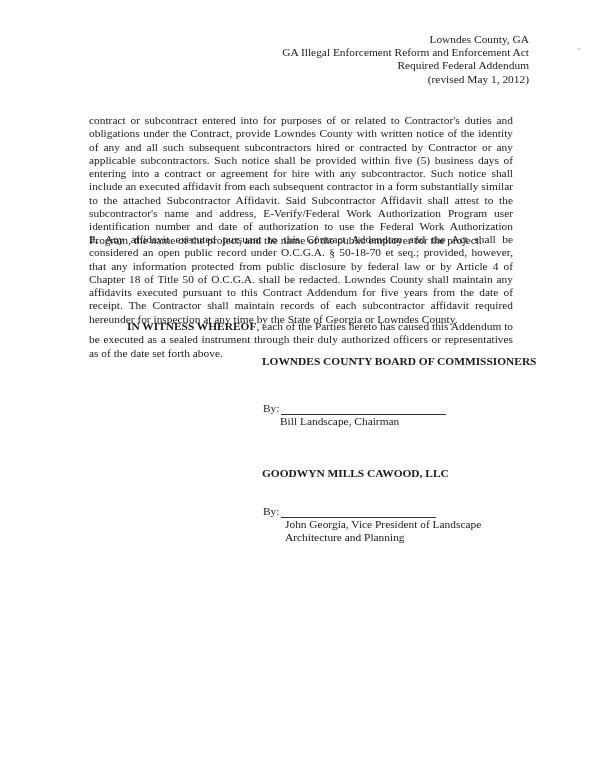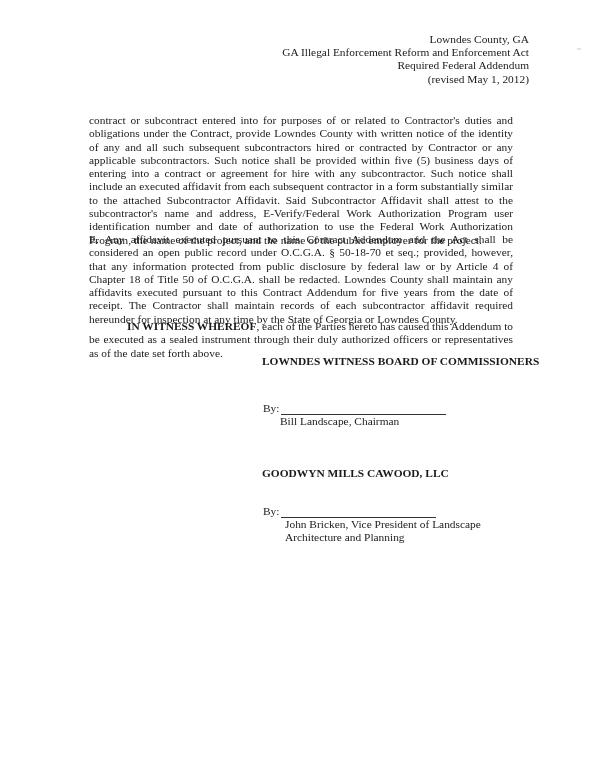--- a/index.html
+++ b/index.html
@@ -107,33 +107,33 @@
   </div>
 
   <div class="body-text" id="para2">
     <p>E.  Any affidavit executed pursuant to this Contract Addendum and the Act shall be considered an open public record under O.C.G.A. § 50-18-70 et seq.; provided, however, that any information protected from public disclosure by federal law or by Article 4 of Chapter 18 of Title 50 of O.C.G.A. shall be redacted. Lowndes County shall maintain any affidavits executed pursuant to this Contract Addendum for five years from the date of receipt.  The Contractor shall maintain records of each subcontractor affidavit required hereunder for inspection at any time by the State of Georgia or Lowndes County.</p>
   </div>
 
   <div class="body-text" id="para3">
     <p class="indent"><span class="bold">IN WITNESS WHEREOF</span><span>, each of the Parties hereto has caused this Addendum to be executed as a sealed instrument through their duly authorized officers or representatives as of the date set forth above.</span></p>
   </div>
 
-  <div class="party-heading" id="party1-heading">LOWNDES WITNESS BOARD OF COMMISSIONERS</div>
+  <div class="party-heading" id="party1-heading">LOWNDES COUNTY BOARD OF COMMISSIONERS</div>
 
   <div class="sig-block" id="sig1">
     <div class="by-row">
       <span class="by-label">By:</span>
       <span class="sig-line"></span>
     </div>
     <div class="signer">Bill Landscape, Chairman</div>
   </div>
 
   <div class="party-heading" id="party2-heading">GOODWYN MILLS CAWOOD, LLC</div>
 
   <div class="sig-block" id="sig2">
     <div class="by-row">
       <span class="by-label">By:</span>
       <span class="sig-line"></span>
     </div>
-    <div class="signer">John Bricken, Vice President of Landscape Architecture and Planning</div>
+    <div class="signer">John Georgia, Vice President of Landscape Architecture and Planning</div>
   </div>
 
 </div>
 
 </body></html>

